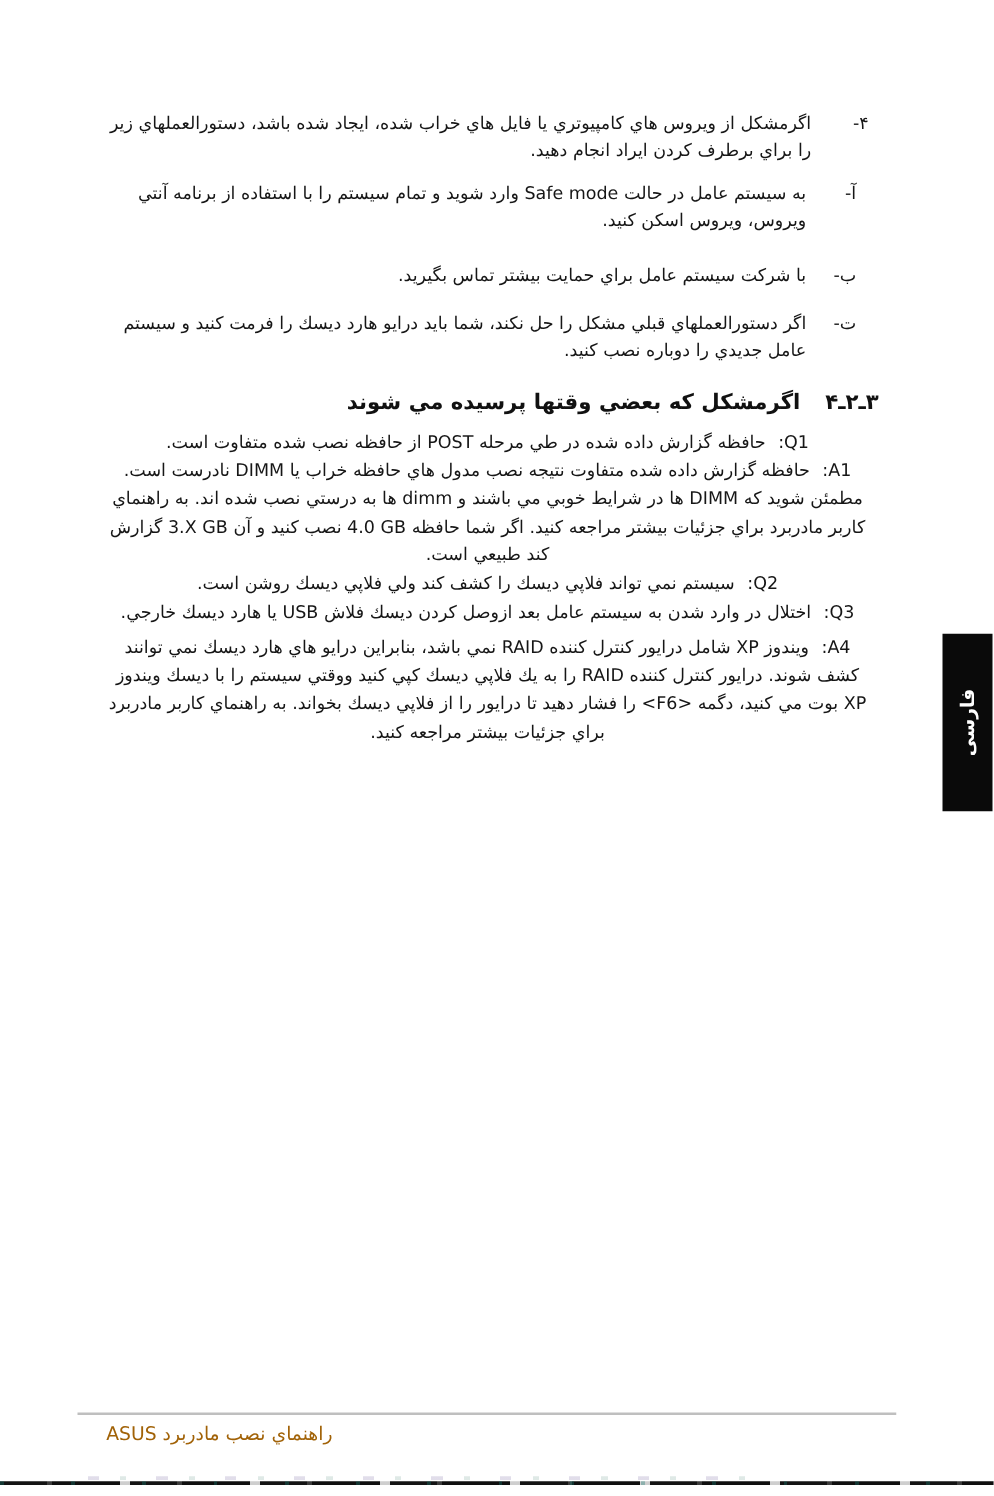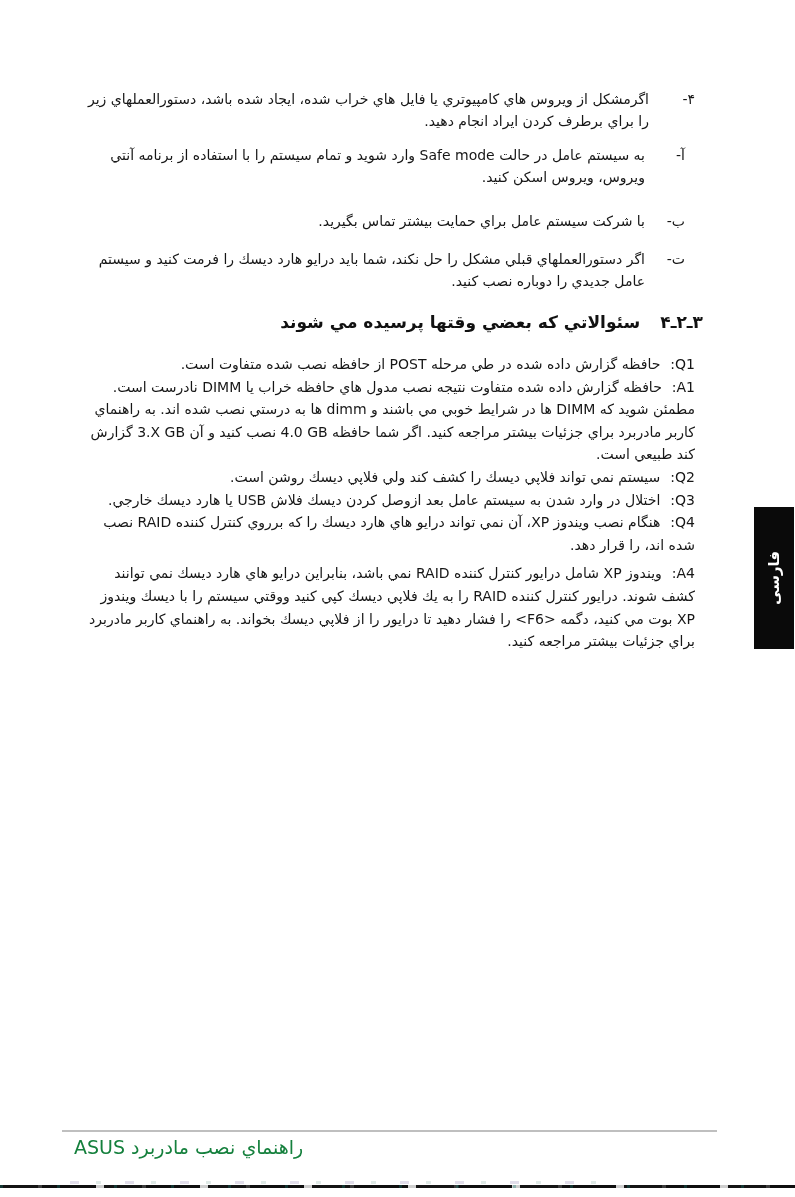--- a/index.html
+++ b/index.html
@@ -30,33 +30,33 @@
   
   .heading{
     margin-top:17px; margin-right:-8px;
     display:flex; direction:rtl; gap:20px;
     font-size:17px; font-weight:bold; line-height:26px;
     color:#111;
   }
   .sec-num{ unicode-bidi:bidi-override; direction:rtl; letter-spacing:1px; }
 
   
-  .faq{ margin-top:18px; line-height:22.6px; }
+  .faq{ margin-top:8px; line-height:22.6px;text-align:center; }
   .qa-item{ margin:0; }
   .qa-item.gap{ margin-top:6px; }
   .qa-label{ margin-left:10px; white-space:nowrap; }
 
   
   .footer-rule{
     position:absolute; left:62px; top:1130px; width:655px; height:2px;
     background:#bfbfbf;
   }
   .footer-text{
-    position:absolute; left:74px; top:1137px;
-    direction:rtl; font-size:19px; color:#15803d; line-height:20px;
+    position:absolute; left:85px; top:1137px;
+    direction:rtl; font-size:15px; color:#a16207; line-height:20px;
   }
 
   
   .lang-tab{
     position:absolute; left:754px; top:507px; width:40px; height:142px;
     background:#0a0a0a;
     display:flex; align-items:center; justify-content:center;
   }
   .lang-tab .vtext{
     transform:rotate(-90deg);
@@ -103,36 +103,35 @@
       <div class="ttext">با شركت سيستم عامل براي حمايت بيشتر تماس بگيريد.</div>
     </div>
 
     <div class="trow sub mt16">
       <span class="marker">ت-</span>
       <div class="ttext">اگر دستورالعملهاي قبلي مشكل را حل نكند، شما بايد درايو هارد ديسك را فرمت كنيد و سيستم عامل جديدي را دوباره نصب كنيد.</div>
     </div>
 
     <div class="heading">
       <span class="sec-num">۳ـ۲ـ۴</span>
-      <span class="sec-title">سئوالاتي كه بعضي وقتها پرسيده مي شوند</span>
+      <span class="sec-title">اگرمشكل كه بعضي وقتها پرسيده مي شوند</span>
     </div>
 
     <div class="faq">
 
       <p class="qa-item"><span class="qa-label">Q1:</span><span>حافظه گزارش داده شده در طي مرحله POST از حافظه نصب شده متفاوت است.</span></p>
 
       <p class="qa-item"><span class="qa-label">A1:</span><span>حافظه گزارش داده شده متفاوت نتيجه نصب مدول هاي حافظه خراب يا DIMM نادرست است. مطمئن شويد كه DIMM ها در شرايط خوبي مي باشند و dimm ها به درستي نصب شده اند. به راهنماي كاربر مادربرد براي جزئيات بيشتر مراجعه كنيد. اگر شما حافظه ⁦4.0 GB⁩ نصب كنيد و آن ⁦3.X GB⁩ گزارش كند طبيعي است.</span></p>
 
       <p class="qa-item"><span class="qa-label">Q2:</span><span>سيستم نمي تواند فلاپي ديسك را كشف كند ولي فلاپي ديسك روشن است.</span></p>
 
 
       <p class="qa-item"><span class="qa-label">Q3:</span><span>اختلال در وارد شدن به سيستم عامل بعد ازوصل كردن ديسك فلاش USB يا هارد ديسك خارجي.</span></p>
 
 
-      <p class="qa-item"><span class="qa-label">Q4:</span><span>هنگام نصب ويندوز XP، آن نمي تواند درايو هاي هارد ديسك را كه برروي كنترل كننده RAID نصب شده اند، را قرار دهد.</span></p>
 
       <p class="qa-item gap"><span class="qa-label">A4:</span><span>ويندوز XP شامل درايور كنترل كننده RAID نمي باشد، بنابراين درايو هاي هارد ديسك نمي توانند كشف شوند. درايور كنترل كننده RAID را به يك فلاپي ديسك كپي كنيد ووقتي سيستم را با ديسك ويندوز XP بوت مي كنيد، دگمه ⁦&lt;F6&gt;⁩ را فشار دهيد تا درايور را از فلاپي ديسك بخواند. به راهنماي كاربر مادربرد براي جزئيات بيشتر مراجعه كنيد.</span></p>
 
     </div>
   </div>
 
   <div class="lang-tab">
     <span class="vtext">فارسی</span>
   </div>
 

